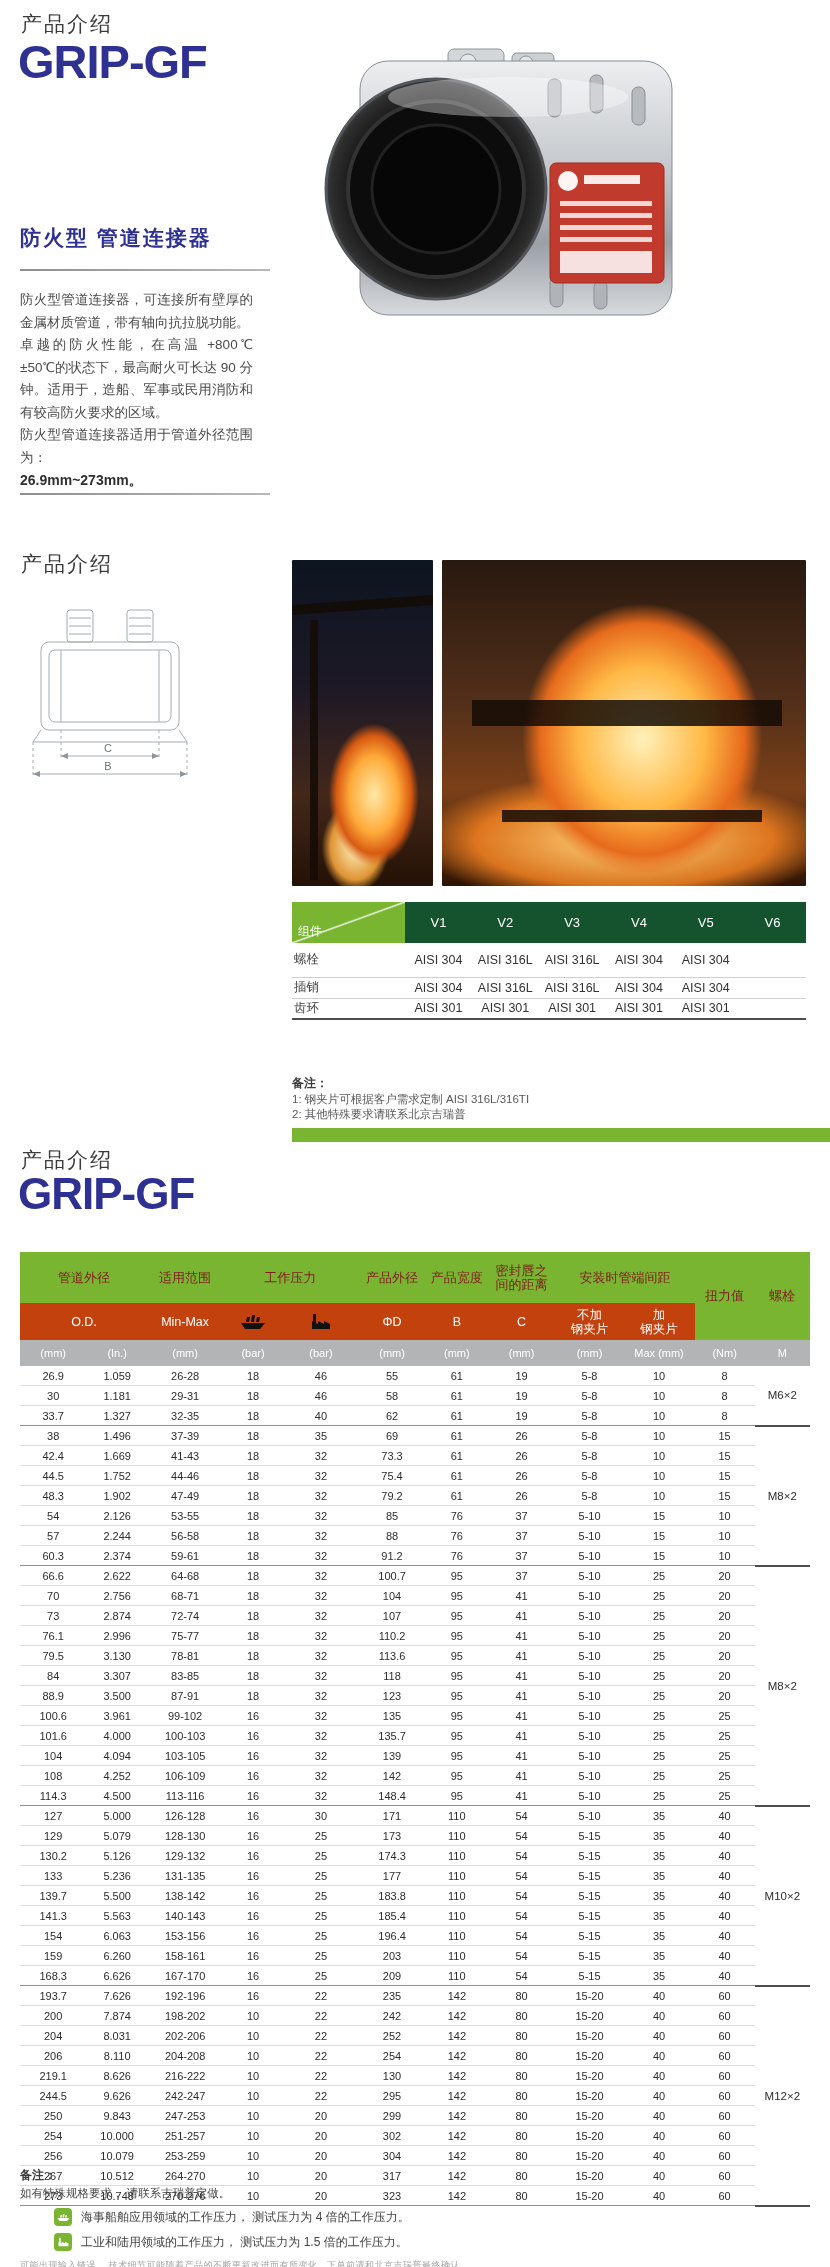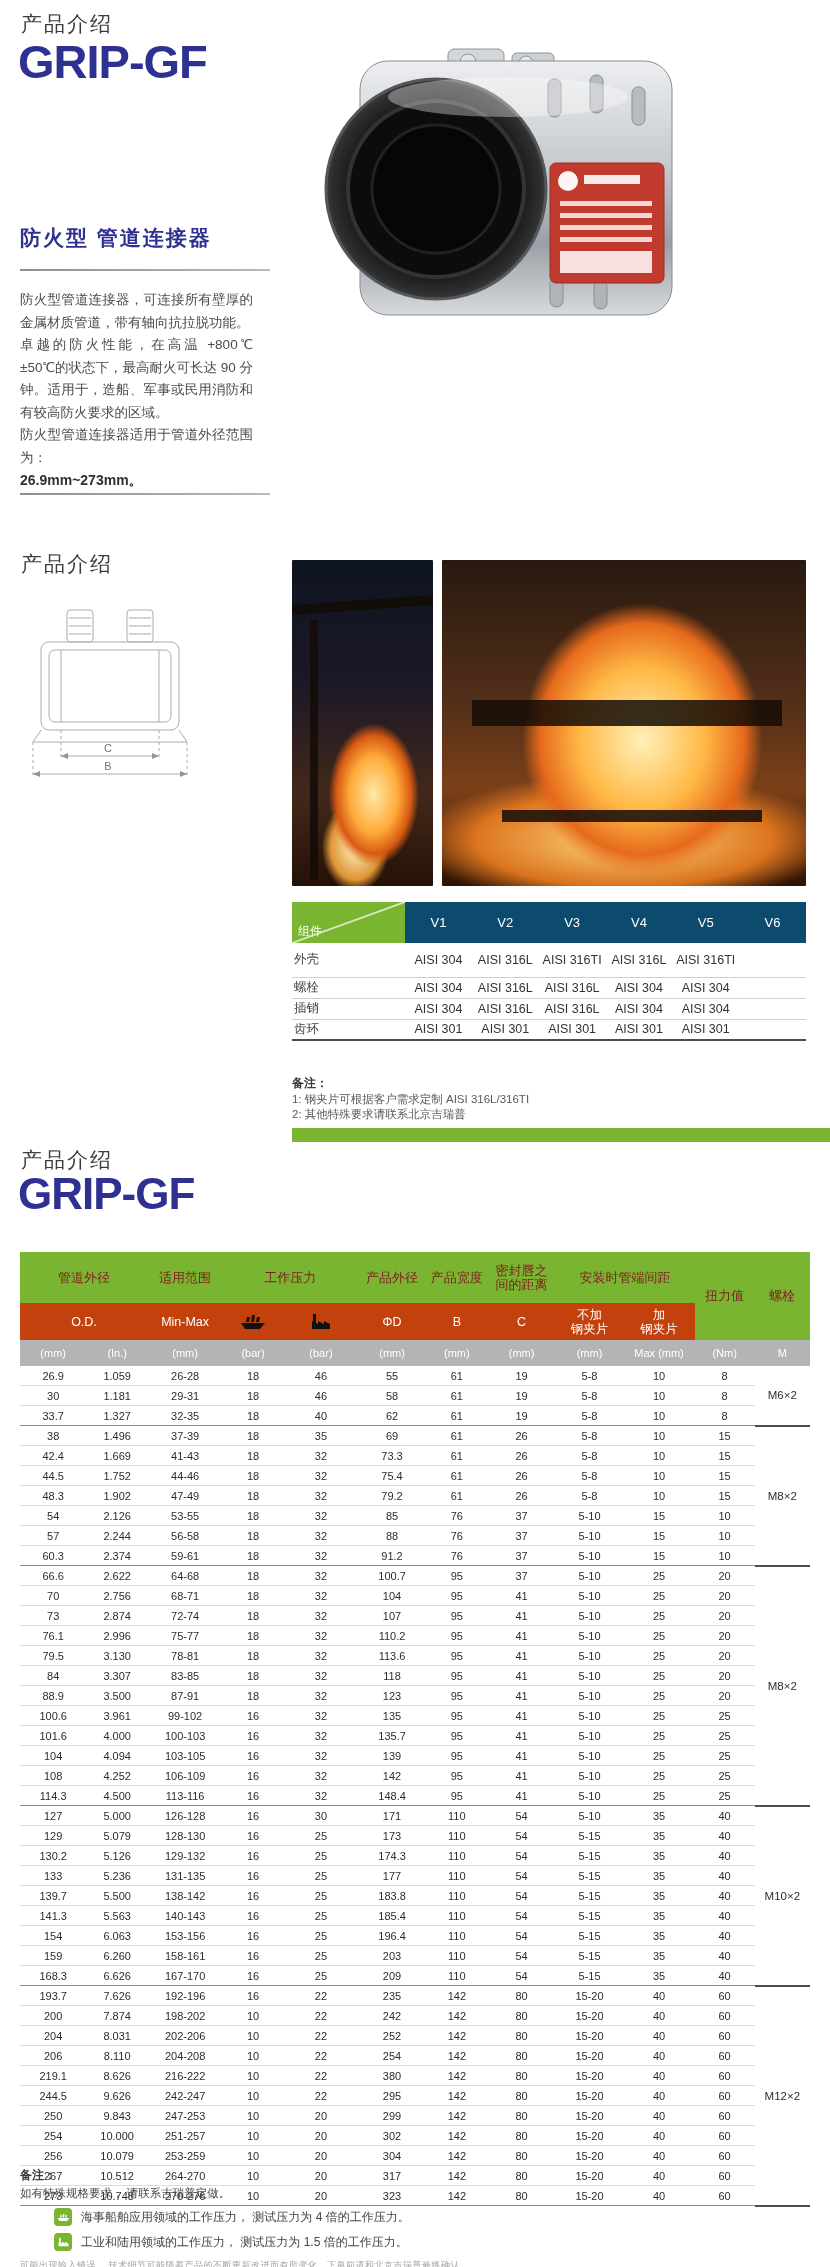--- a/index.html
+++ b/index.html
@@ -20,21 +20,21 @@
       radial-gradient(ellipse 60px 95px at 58% 72%, #ffe9a8, #ffab3a 40%, #d85a12 62%, rgba(40,16,6,0) 75%),
       radial-gradient(ellipse 45px 60px at 45% 88%, #fff3c0, rgba(255,170,60,.85) 55%, rgba(0,0,0,0) 75%),
       linear-gradient(180deg,#0d1520 0%,#1c1826 38%,#43281a 72%,#241105 100%);}
   .f2{background:
       radial-gradient(ellipse 150px 170px at 55% 55%, #fff1bb, #ffb845 42%, #e66a1c 68%, rgba(45,18,6,0) 80%),
       radial-gradient(ellipse 270px 85px at 50% 86%, #ffd67e, rgba(235,125,32,.9) 55%, rgba(20,8,2,0) 78%),
       linear-gradient(180deg,#28190f 0%,#54301a 45%,#7c4018 70%,#2e1404 100%);}
   
   .mat-table{position:absolute;left:292px;top:902px;width:514px;border-collapse:collapse;table-layout:fixed;}
   .mat-table th,.mat-table td{padding:0;}
-  .mat-head th{background:#0c4a6e;color:#fff;font-weight:normal;font-size:13px;height:41px;text-align:center;}
+  .mat-head th{background:#14532d;color:#fff;font-weight:normal;font-size:13px;height:41px;text-align:center;}
   .mt-corner{position:relative;background:linear-gradient(to bottom right,#79b530 calc(50% - 1.5px),#eef3e4,#79b530 calc(50% + 1.5px)) !important;}
   .mt-corner .c-mat{position:absolute;top:3px;right:28px;font-size:12.5px;margin-top:40px;}
   .mt-corner .c-comp{position:absolute;bottom:3px;left:6px;font-size:12px;}
   .mat-table tbody th{font-weight:normal;text-align:left;font-size:12.5px;color:#3f3f3f;padding-left:2px;}
   .mat-table tbody td{text-align:center;font-size:12.5px;color:#333;}
   .mat-table tbody tr{border-bottom:1px solid #cfcfcf;}
   .mat-table tbody tr:first-child{height:34px;}
   .mat-table tbody tr{height:21px;}
   .mat-table tbody tr:last-child{border-bottom:2px solid #4d4d4f;}
   .notes2{font-size:11.5px;color:#58595b;line-height:15px;}
@@ -187,29 +187,20 @@
         </th>
         <th>V1</th>
         <th>V2</th>
         <th>V3</th>
         <th>V4</th>
         <th>V5</th>
         <th>V6</th>
       </tr>
     </thead>
     <tbody>
-        <tr>
-          <th>外壳</th>
-          <td>AISI 304</td>
-          <td>AISI 316L</td>
-          <td>AISI 316TI</td>
-          <td>AISI 316L</td>
-          <td>AISI 316TI</td>
-          <td></td>
-        </tr>
         <tr>
           <th>螺栓</th>
           <td>AISI 304</td>
           <td>AISI 316L</td>
           <td>AISI 316L</td>
           <td>AISI 304</td>
           <td>AISI 304</td>
           <td></td>
         </tr>
         <tr>
@@ -776,21 +767,21 @@
           <td>15-20</td>
           <td>40</td>
           <td>60</td>
         </tr>
         <tr>
           <td>219.1</td>
           <td>8.626</td>
           <td>216-222</td>
           <td>10</td>
           <td>22</td>
-          <td>380</td>
+          <td>130</td>
           <td>142</td>
           <td>80</td>
           <td>15-20</td>
           <td>40</td>
           <td>60</td>
         </tr>
         <tr>
           <td>244.5</td>
           <td>9.626</td>
           <td>242-247</td>

